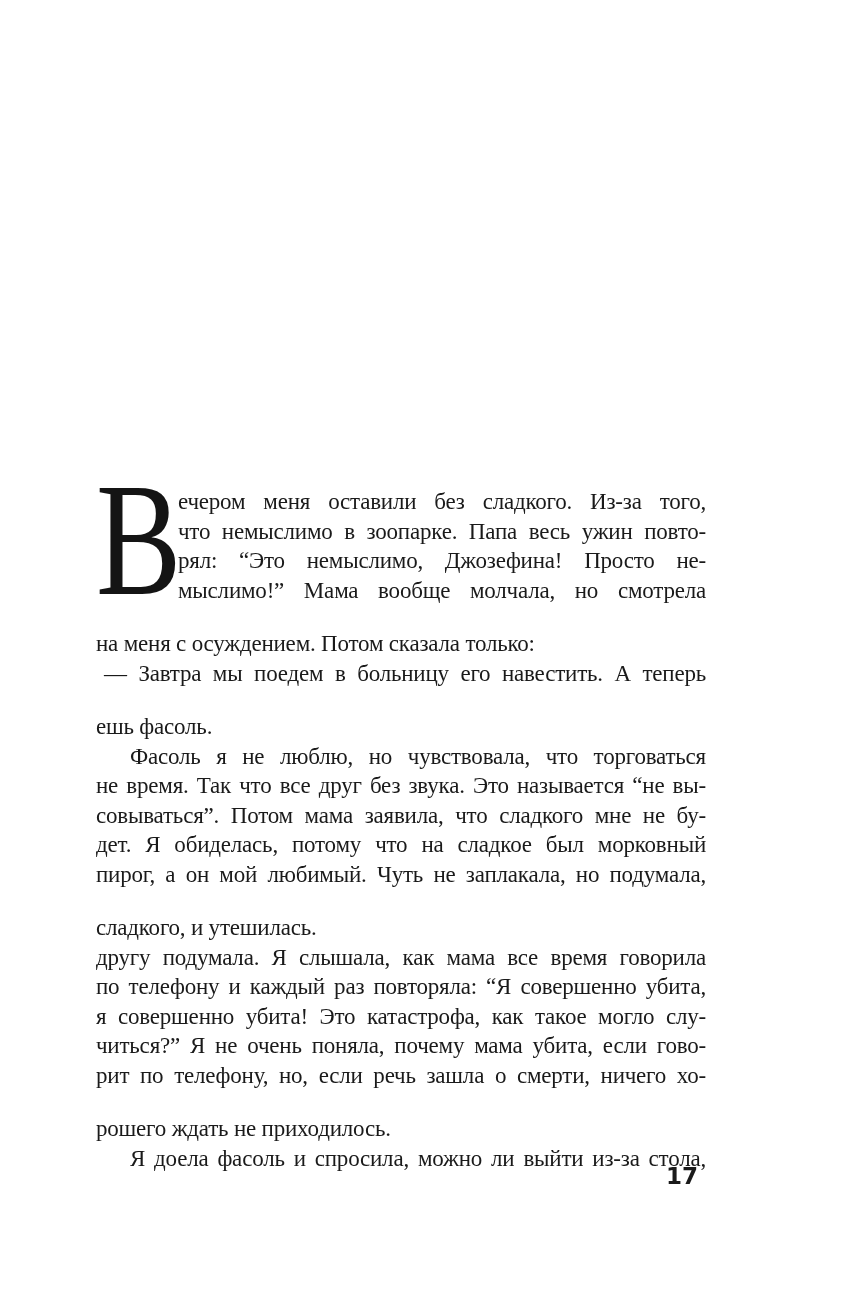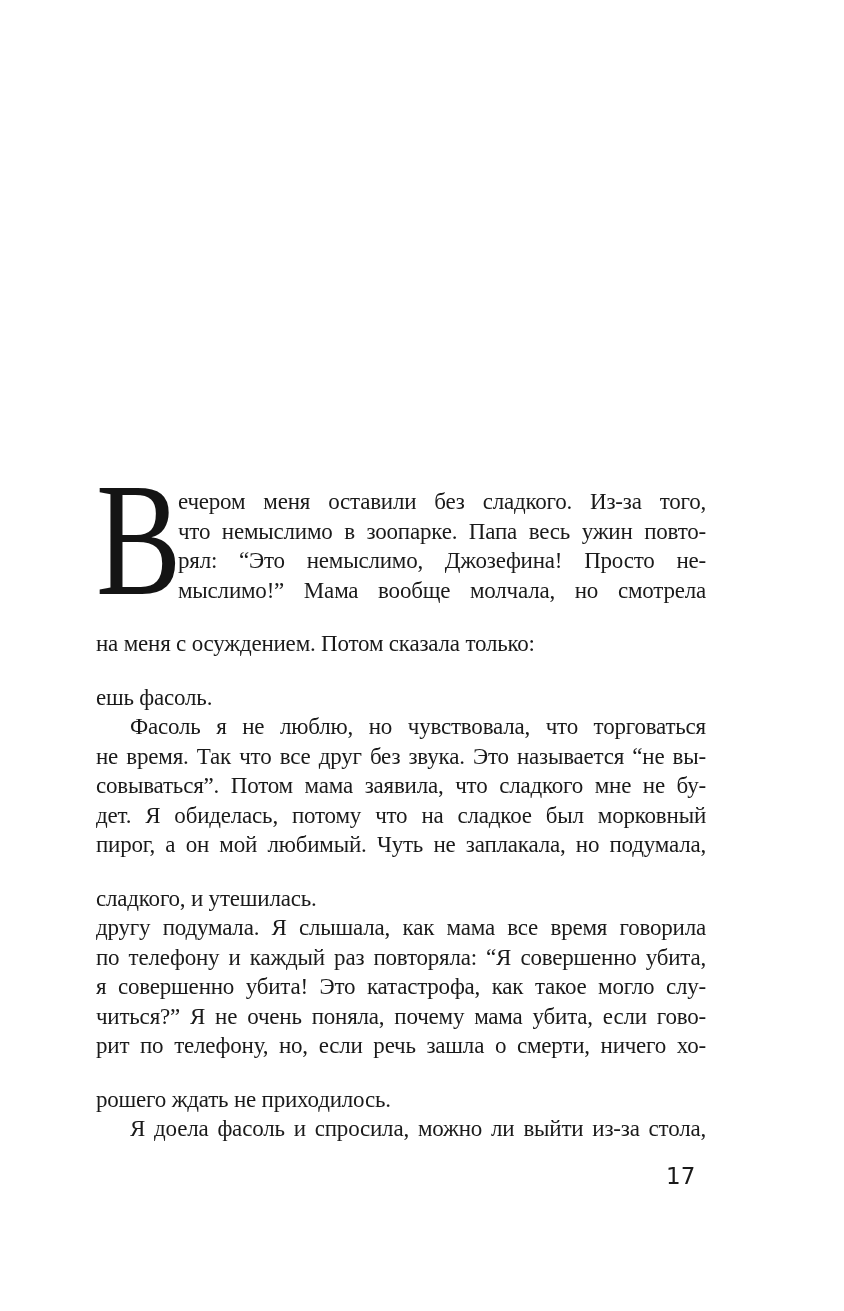--- a/index.html
+++ b/index.html
@@ -45,21 +45,21 @@
     line-height: 160px;
     color: #141414;
     transform: scaleX(0.8);
     transform-origin: 0 0;
   }
   .page-number {
     position: absolute;
     left: 666px;
     top: 1163px;
     font-family: "DejaVu Sans", sans-serif;
-    font-weight: normal;
+    font-weight: bold;
     font-size: 23px;
     color: #1a1a1a;
   }
 </style>
 </head>
 <body>
 
 <div class="page">
   <div class="text-block">
 
@@ -68,20 +68,21 @@
         <span class="glyph">В</span>
       </div>
       <div class="line jl">ечером меня оставили без сладкого. Из-за того,</div>
       <div class="line jl">что немыслимо в зоопарке. Папа весь ужин повто-</div>
       <div class="line jl">рял: “Это немыслимо, Джозефина! Просто не-</div>
       <div class="line jl">мыслимо!” Мама вообще молчала, но смотрела</div>
       <div class="line el">на меня с осуждением. Потом сказала только:</div>
     </div>
 
     <div class="para">
+      <div class="line jl dash-indent">— Завтра мы поедем в больницу его навестить. А теперь</div>
       <div class="line el">ешь фасоль.</div>
     </div>
 
     <div class="para">
       <div class="line jl indent">Фасоль я не люблю, но чувствовала, что торговаться</div>
       <div class="line jl">не время. Так что все друг без звука. Это называется “не вы-</div>
       <div class="line jl">совываться”. Потом мама заявила, что сладкого мне не бу-</div>
       <div class="line jl">дет. Я обиделась, потому что на сладкое был морковный</div>
       <div class="line jl">пирог, а он мой любимый. Чуть не заплакала, но подумала,</div>
       <div class="line el">сладкого, и утешилась.</div>

